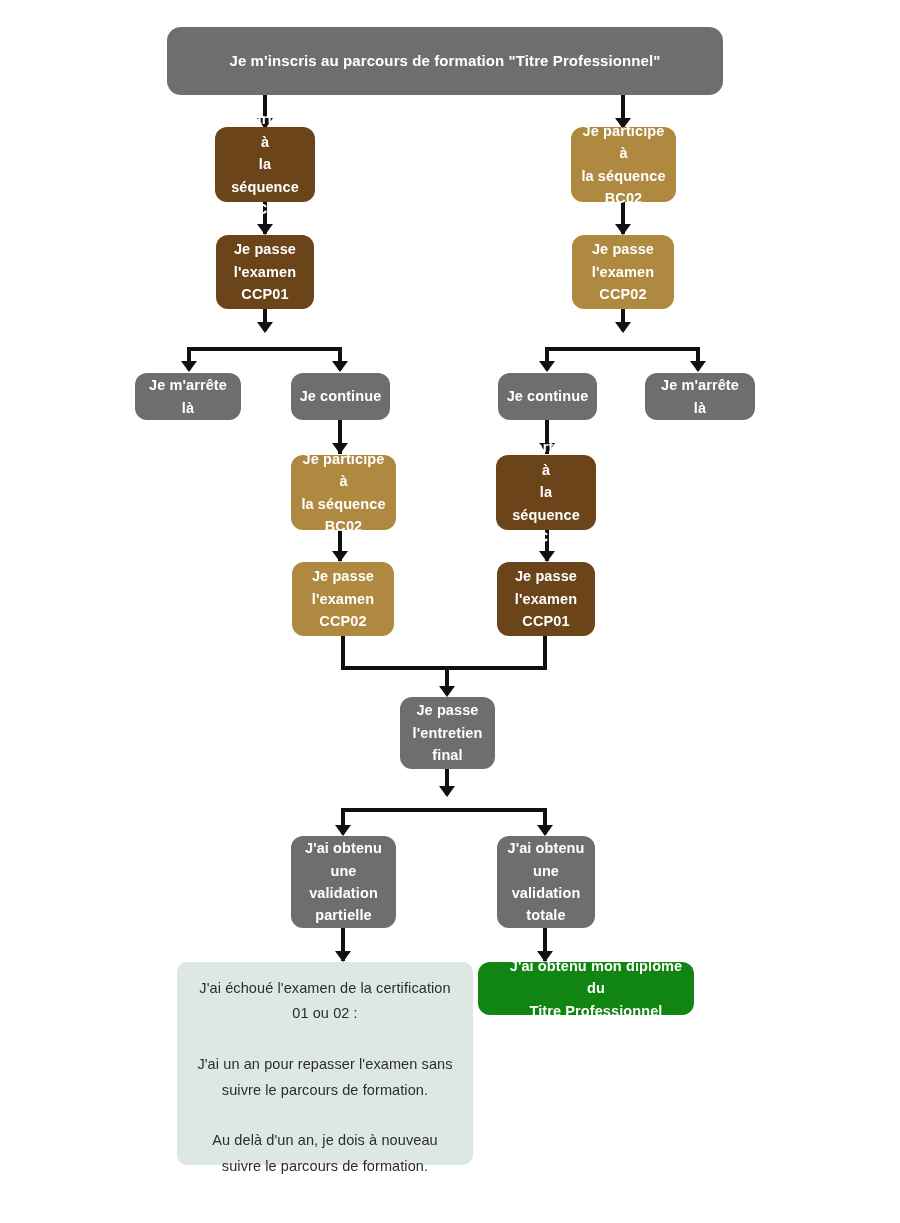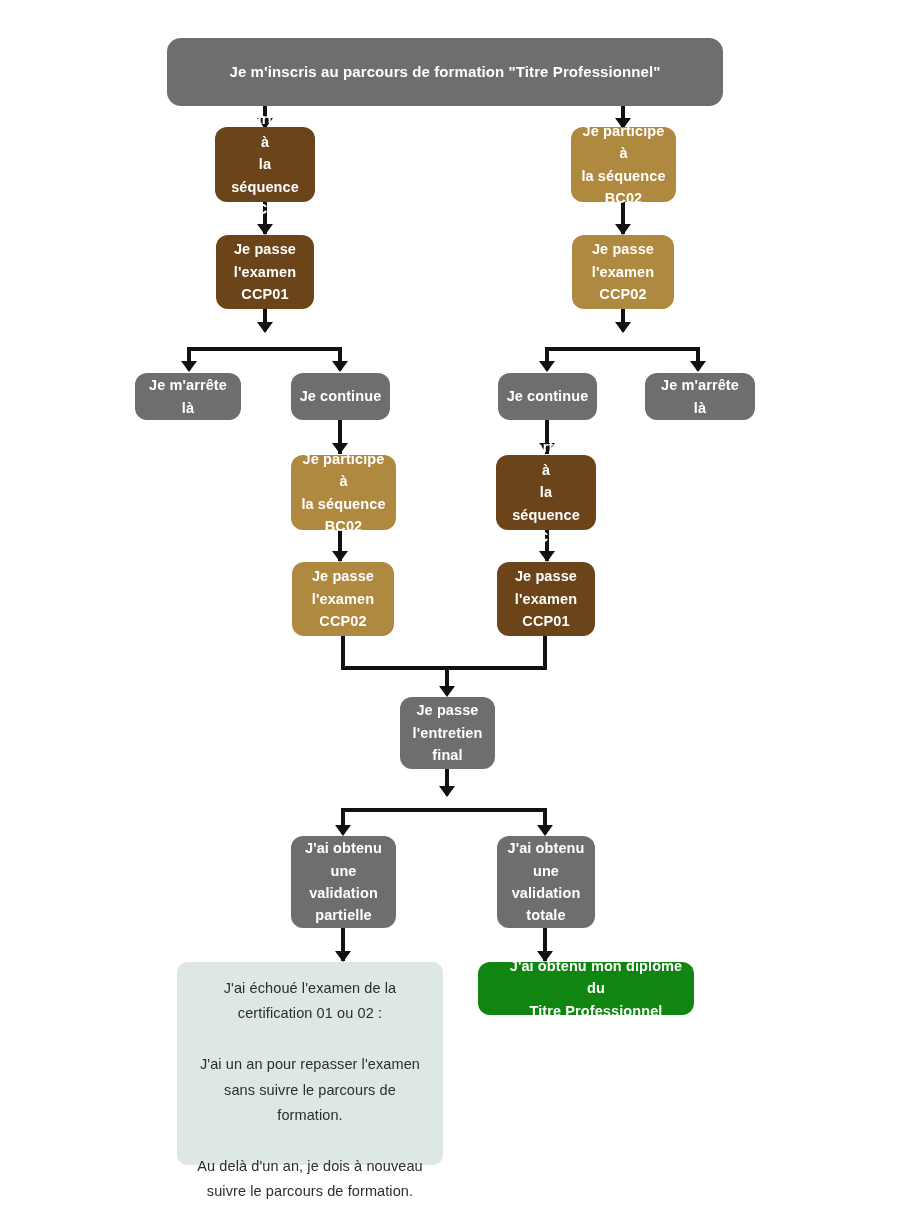--- a/index.html
+++ b/index.html
@@ -32,21 +32,20 @@
     font-weight: 600;
     letter-spacing: 0.1px;
     padding: 4px 8px;
     z-index: 3;
     white-space: pre-line;
   }
   .node.start {
     background: #6e6e6e;
     border-radius: 14px;
     font-size: 15px;
-    margin-top: 11px;
   }
   .node.gray    { background: #6e6e6e; }
   .node.brown   { background: #6b4419; }
   .node.tan     { background: #b08940; }
   .node.green   { background: #118511; }
   .node.note {
     background: #dde7e3;
     color: #2d2d2d;
     font-weight: 400;
     font-size: 14.5px;
@@ -192,21 +191,21 @@
 une
 validation
 totale</div>
 
   <div class="vline" style="left:341px; top:928px; height:33px;"></div>
   <div class="arrowhead" style="left:335px; top:951px;"></div>
 
   <div class="vline" style="left:543px; top:928px; height:33px;"></div>
   <div class="arrowhead" style="left:537px; top:951px;"></div>
 
-  <div class="node note" style="left:177px; top:962px; width:266px; height:203px;">J'ai échoué l'examen de la certification 01 ou 02 :
+  <div class="node note" style="left:177px; top:962px; width:296px; height:203px;">J'ai échoué l'examen de la certification 01 ou 02 :
 
 J'ai un an pour repasser l'examen sans suivre le parcours de formation.
 
 Au delà d'un an, je dois à nouveau suivre le parcours de formation.</div>
 
   <div class="node green" style="left:478px; top:962px; width:216px; height:53px;padding-left:28px;">J'ai obtenu mon diplôme du
 Titre Professionnel</div>
 
 </div>
 

